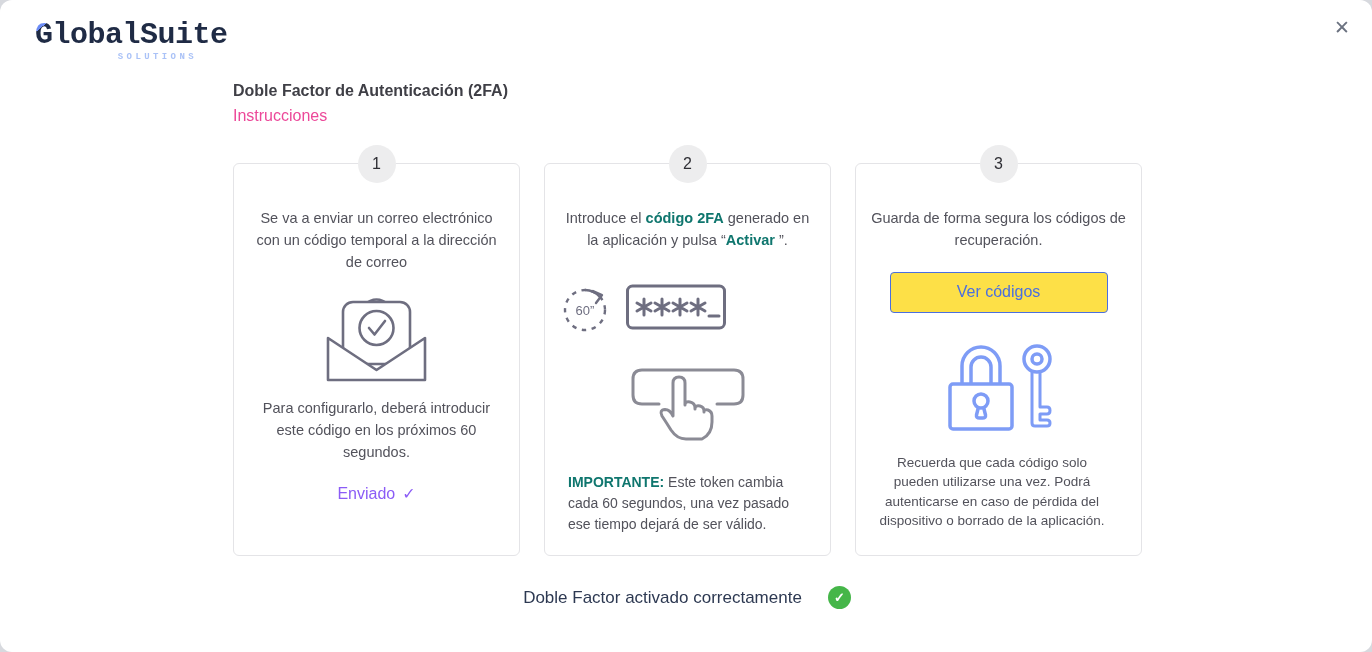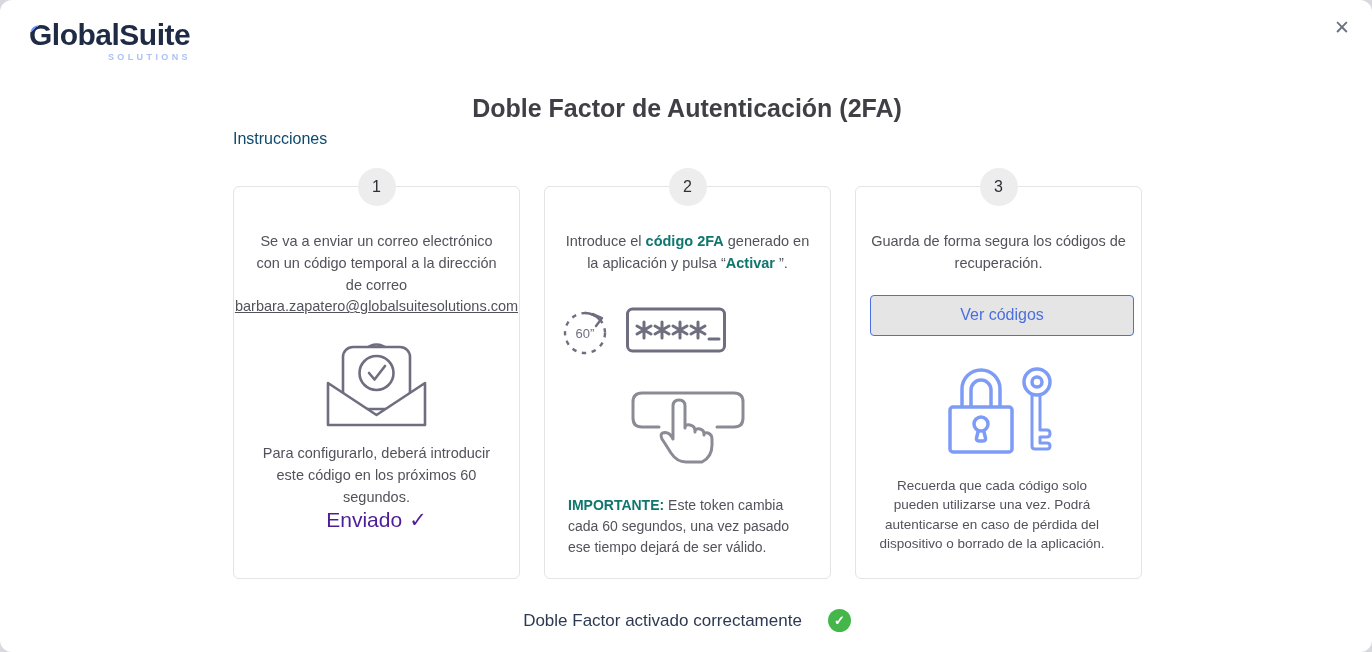--- a/index.html
+++ b/index.html
@@ -9,70 +9,70 @@
     font-family:"Liberation Sans", sans-serif;
     overflow:hidden;
   }
   .modal {
     position:absolute; inset:0;
     background:#ffffff;
     border-radius:12px;
   }
   
   .header { position:relative; height:70px; }
-  .logo { position:absolute; left:29px; top:20px; width:162px; cursor:default; }
+  .logo { position:absolute; left:35px; top:20px; width:162px; cursor:default;font-family:Liberation Mono, monospace; }
   .logo-main {
     font-size:30px; font-weight:700; color:#1f2b45; letter-spacing:-0.5px; line-height:1;
   }
   .logo-g {
     background:linear-gradient(140deg,#6c8cf5 0%,#6c8cf5 30%,#1f2b45 30%);
     -webkit-background-clip:text; background-clip:text;
     -webkit-text-fill-color:transparent; color:#1f2b45;
   }
   .logo-sub {
     text-align:right; font-size:9px; font-weight:700; letter-spacing:3.4px;
     color:#aac2f7; margin-top:2px;
   }
   .close-btn {
     position:absolute; right:16px; top:14px; font-size:19px; color:#6b7280;
     padding:4px 6px; cursor:pointer; line-height:1; background:none; border:none;
     font-family:"Liberation Sans", sans-serif;
   }
   
   .content { padding-left:233px; width:1141px; }
-  .page-title { font-size:25px; font-weight:700; color:#3f3f46; margin-top:24px;text-align:center; }
-  .page-subtitle { font-size:16px; color:#0c4a6e; margin-top:7px; }
+  .page-title { font-size:16px; font-weight:700; color:#3f3f46; margin-top:12px; }
+  .page-subtitle { font-size:16px; color:#ec4899; margin-top:7px; }
   .cards { display:flex; gap:24px; margin-top:38px; width:908px; }
   .card {
     position:relative; width:287px; height:393px; background:#fff;
     border:1px solid #e4e4e7; border-radius:6px; text-align:center;
     padding:0 14px; flex:none;
   }
   .step-circle {
     position:absolute; top:-19px; left:50%; transform:translateX(-50%);
     width:38px; height:38px; border-radius:50%; background:#ededee;
     color:#2f2f35; font-size:16px; display:flex; align-items:center; justify-content:center;
   }
   .card p { font-size:14.5px; color:#52525b; line-height:1.5; }
   .intro { margin-top:44px; }
   .email-link {
     display:inline-block; white-space:nowrap; margin:0 -22px;
     color:#52525b; text-decoration:underline; cursor:pointer; font-size:14.5px;
   }
   .icon-wrap { display:flex; justify-content:center; align-items:center; }
   .env-wrap { margin-top:18px; }
   .footer-text { margin-top:14px;text-align:center; }
-  .sent-row { font-size:21px; color:#4c1d95; }
+  .sent-row { margin-top:20px; font-size:16px; color:#8b5cf6; }
   .sent-check { margin-left:7px; }
   .icons-row { display:flex; align-items:center; gap:10px; margin-top:26px; }
   .hand-wrap { margin-top:24px; }
   .important-p { text-align:left; padding:0 26px 0 9px; margin-top:20px; font-size:14px !important; }
   .important-p b, .intro b { color:#0f766e; font-weight:700; }
   .ver-codigos-btn {
-    margin-top:20px; width:264px; height:41px; background:#e5e5e5;
+    margin-top:20px; width:218px; height:41px; background:#fde047;
     border:1px solid #4a6fe0; border-radius:4px; color:#4a6fe0; font-size:16px;
     cursor:pointer; font-family:"Liberation Sans", sans-serif;
   }
   .lock-wrap { margin-top:22px; }
   .note-p { text-align:center; padding:0 20px 0 7px; margin-top:18px; font-size:13.5px !important; line-height:1.45 !important; }
   
   .status-row {
     width:908px; display:flex; align-items:center; justify-content:center;
     gap:26px; margin-top:30px;
   }
@@ -99,21 +99,20 @@
   <div class="content">
     <div class="page-title">Doble Factor de Autenticación (2FA)</div>
     <div class="page-subtitle">Instrucciones</div>
 
     <div class="cards">
 
       <div class="card">
         <div class="step-circle">1</div>
         <p class="intro">
           <span>Se va a enviar un correo electrónico con un código temporal a la dirección de correo</span><br>
-          <a class="email-link">barbara.zapatero@globalsuitesolutions.com</a>
         </p>
         <div class="icon-wrap env-wrap">
           <svg width="115" height="93" viewBox="0 0 115 93" fill="none">
             <path d="M45,14 Q57.5,3 70,14" stroke="#6e6e80" stroke-width="2.6" fill="none" stroke-linecap="round"></path>
             <rect x="24" y="11" width="67" height="62" rx="10" fill="#fff" stroke="#6e6e80" stroke-width="2.6"></rect>
             <circle cx="57.5" cy="37" r="17" fill="none" stroke="#6e6e80" stroke-width="2.6"></circle>
             <path d="M50,37 l5.5,6.5 L66,30" stroke="#6e6e80" stroke-width="2.6" fill="none" stroke-linecap="round" stroke-linejoin="round"></path>
             <path d="M9,47 L57.5,79 L106,47 L106,89 L9,89 Z" fill="#fff" stroke="#6e6e80" stroke-width="2.6" stroke-linejoin="round"></path>
           </svg>
         </div>

